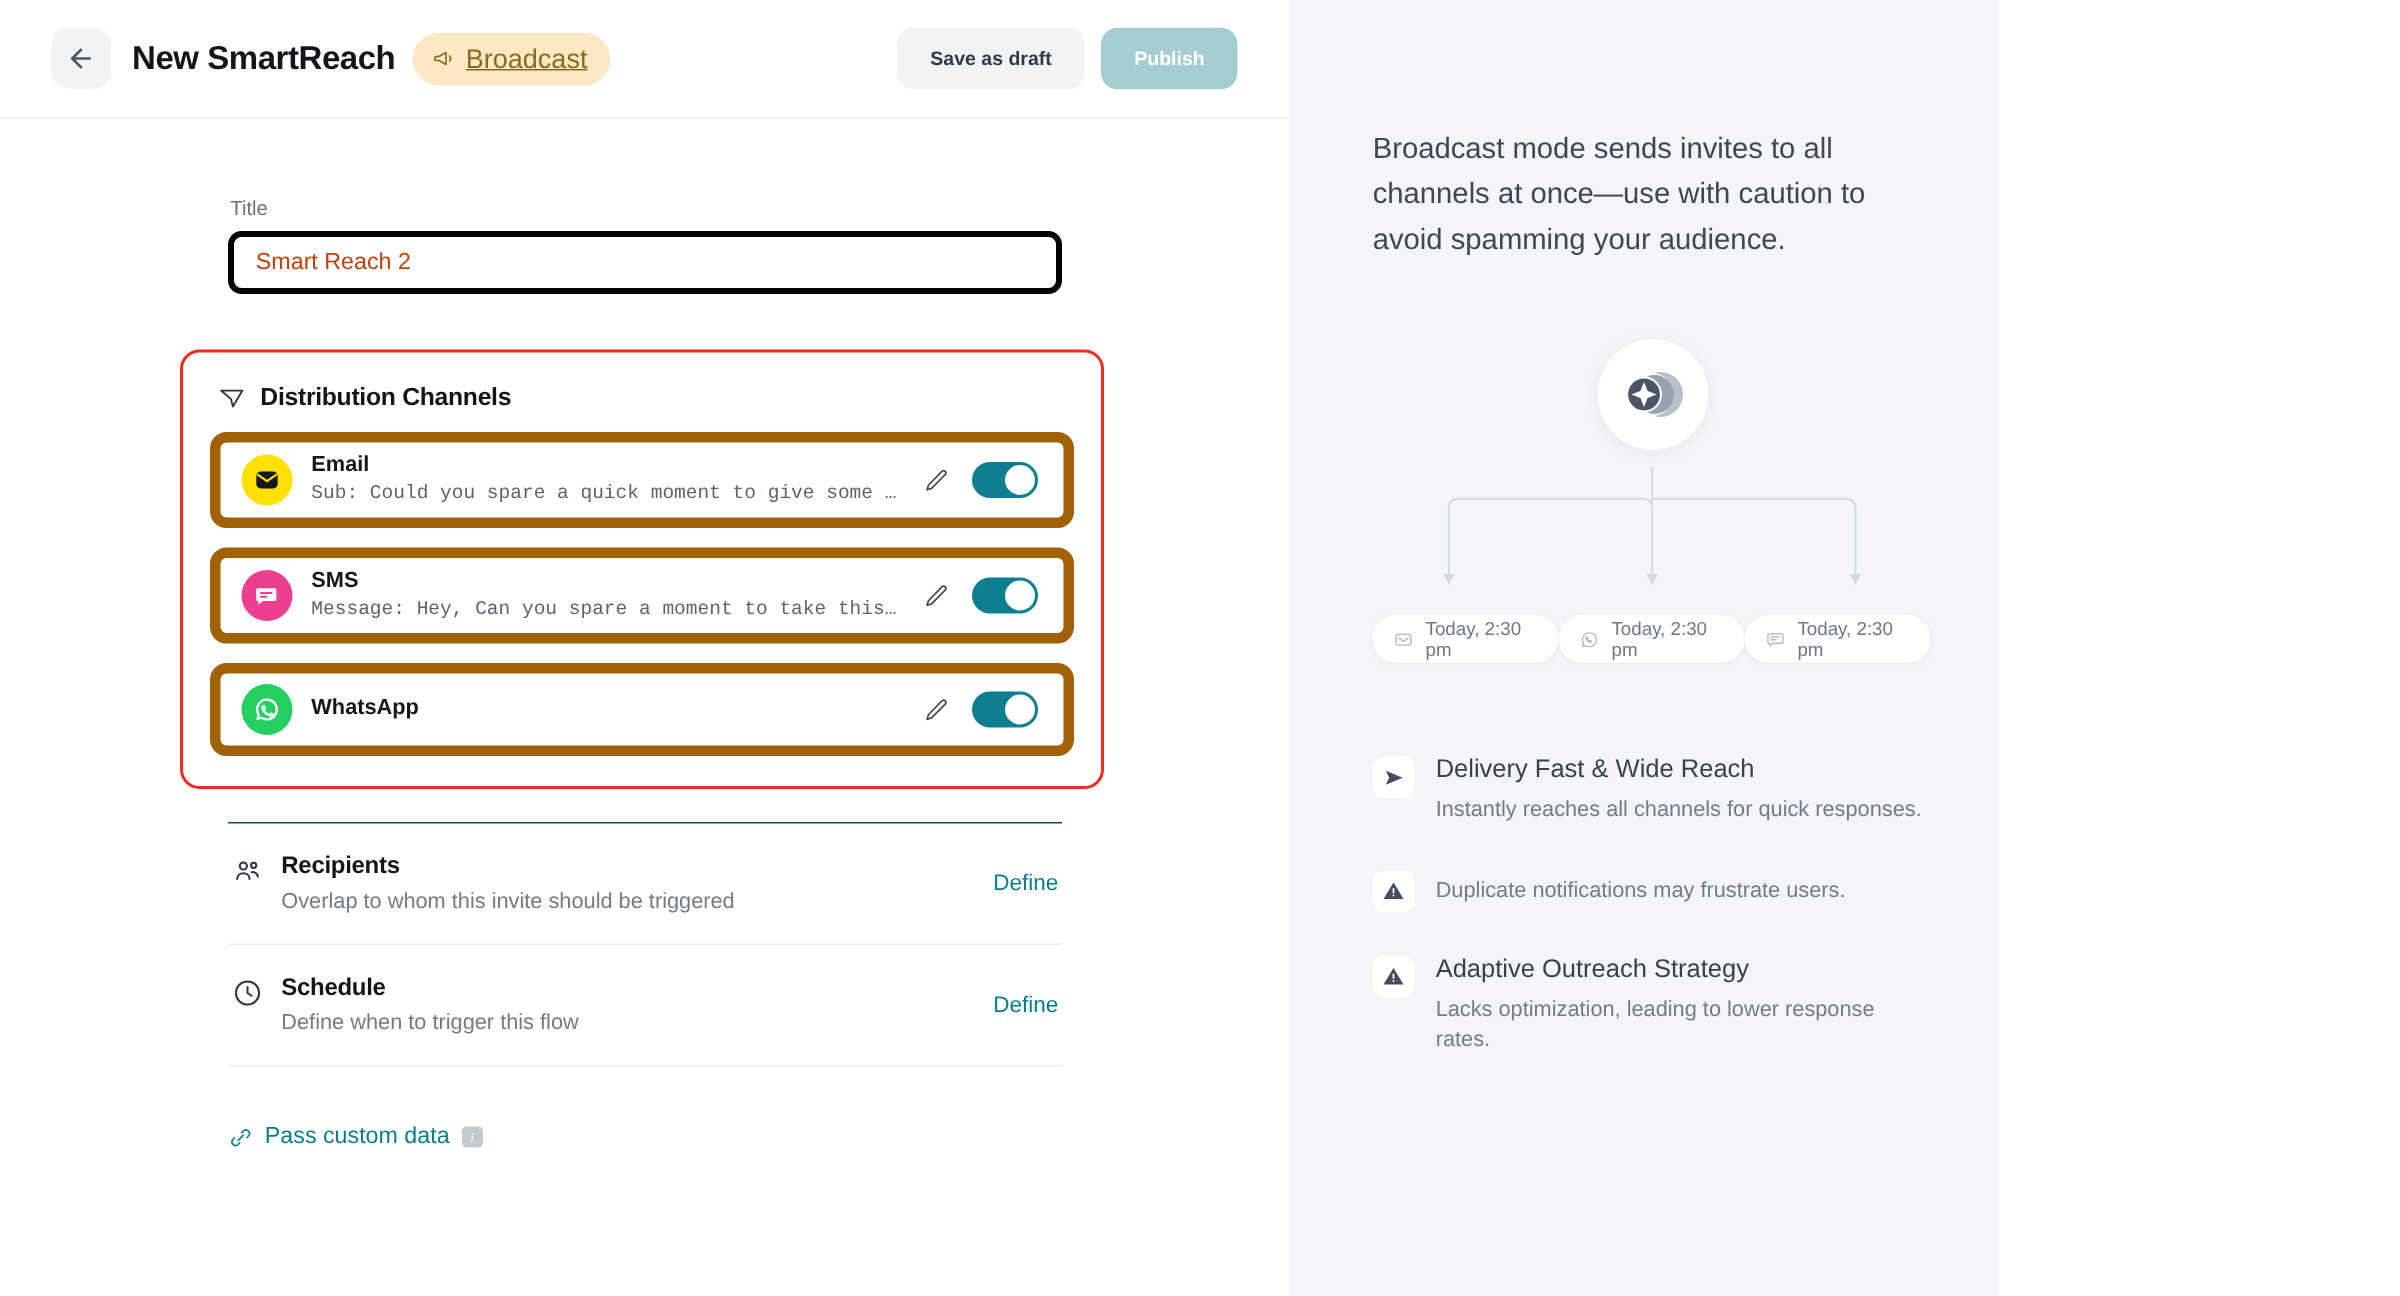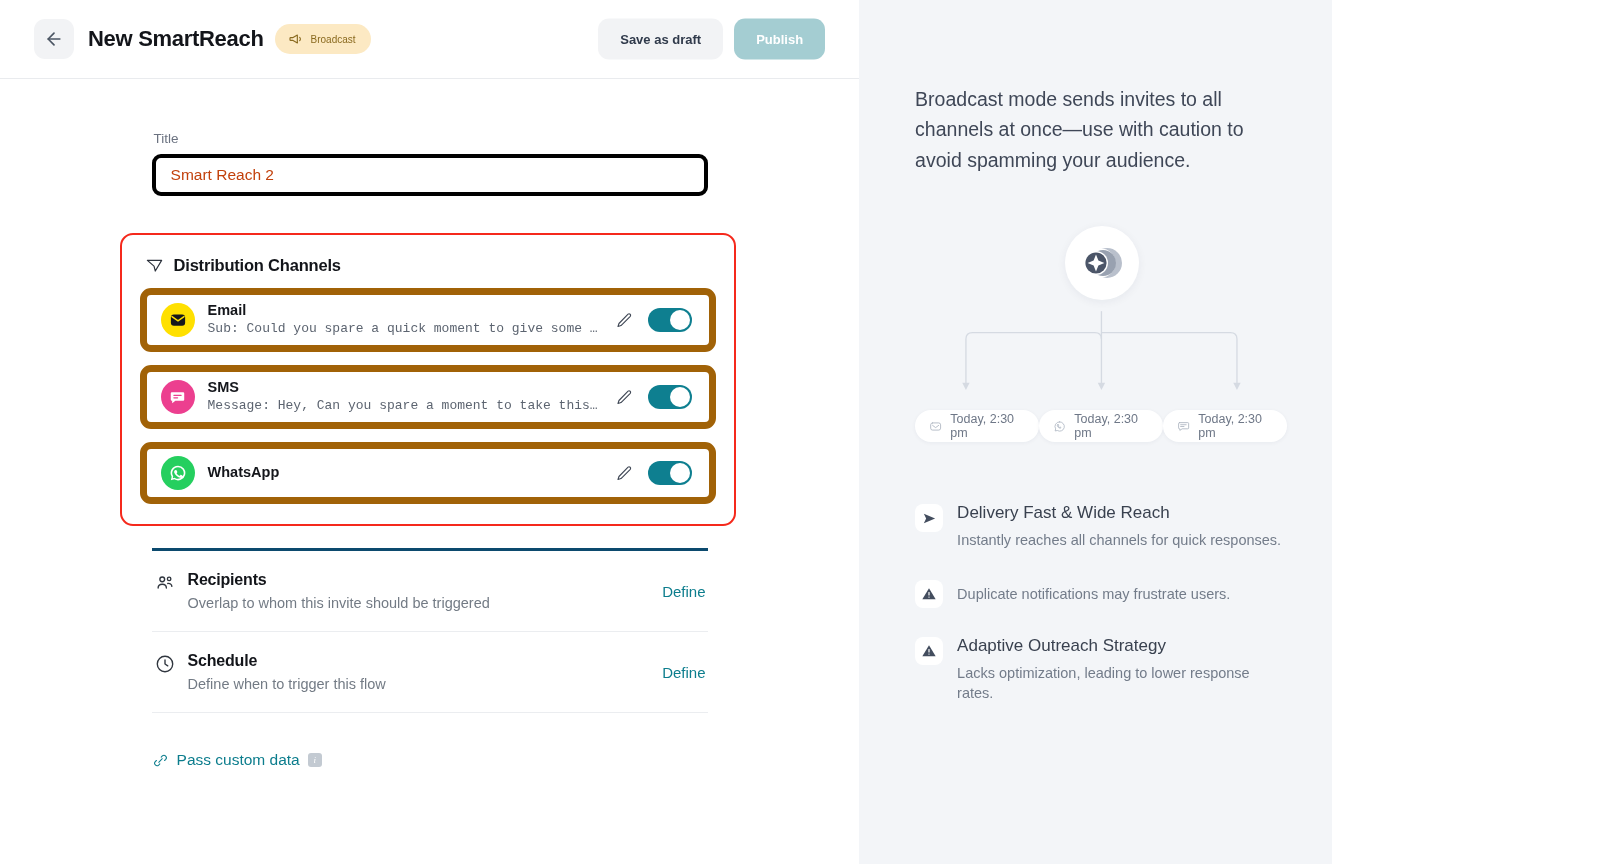--- a/index.html
+++ b/index.html
@@ -35,21 +35,22 @@
   .page-title {
     font-size: 22px; font-weight: bold; color: #13151a;
     margin-left: 14px; letter-spacing: -0.3px; white-space: nowrap;
   }
   .badge-broadcast {
     margin-left: 11px;
     display: inline-flex; align-items: center; gap: 7px;
     background: #fce9c3; color: #8a6a1f;
     border-radius: 999px;
     padding: 7px 15px 7px 13px;
-    font-size: 10px;
+    font-size: 18px;
+    text-decoration: underline;
   }
   .topbar-actions {
     position: absolute; right: 34px; top: 50%; transform: translateY(-50%);
     display: flex; align-items: center; gap: 11px;
   }
   .btn {
     border: none; border-radius: 11px;
     font-size: 13px; font-weight: bold;
     padding: 13px 22px; cursor: pointer;
     font-family: "Liberation Sans", sans-serif;
@@ -115,21 +116,21 @@
     width: 20px; height: 20px; border-radius: 50%; background: #fff;
   }
 
   
   .row-item {
     display: flex; align-items: flex-start;
     padding: 20px 2px 20px 2px;
     border-bottom: 1px solid #ebedf0;
     position: relative;
   }
-  .row-item:first-of-type { border-top: 3px solid #0c4a6e; }
+  .row-item:first-of-type { border-top: 1px solid #0c4a6e; }
   .row-icon { width: 22px; flex: none; margin-right: 12px; margin-top: 1px; color: #30363f; }
   .row-title { font-size: 16px; font-weight: bold; color: #13151a; letter-spacing: -0.2px; }
   .row-desc { font-size: 14.5px; color: #737b85; margin-top: 6px; }
   .define-link {
     position: absolute; right: 2px; top: 50%; transform: translateY(-50%);
     color: #0c7d8d; font-size: 15px; cursor: pointer;
   }
   .rows-block { margin-top: 22px; width: 556px; }
 
   .pass-custom {

